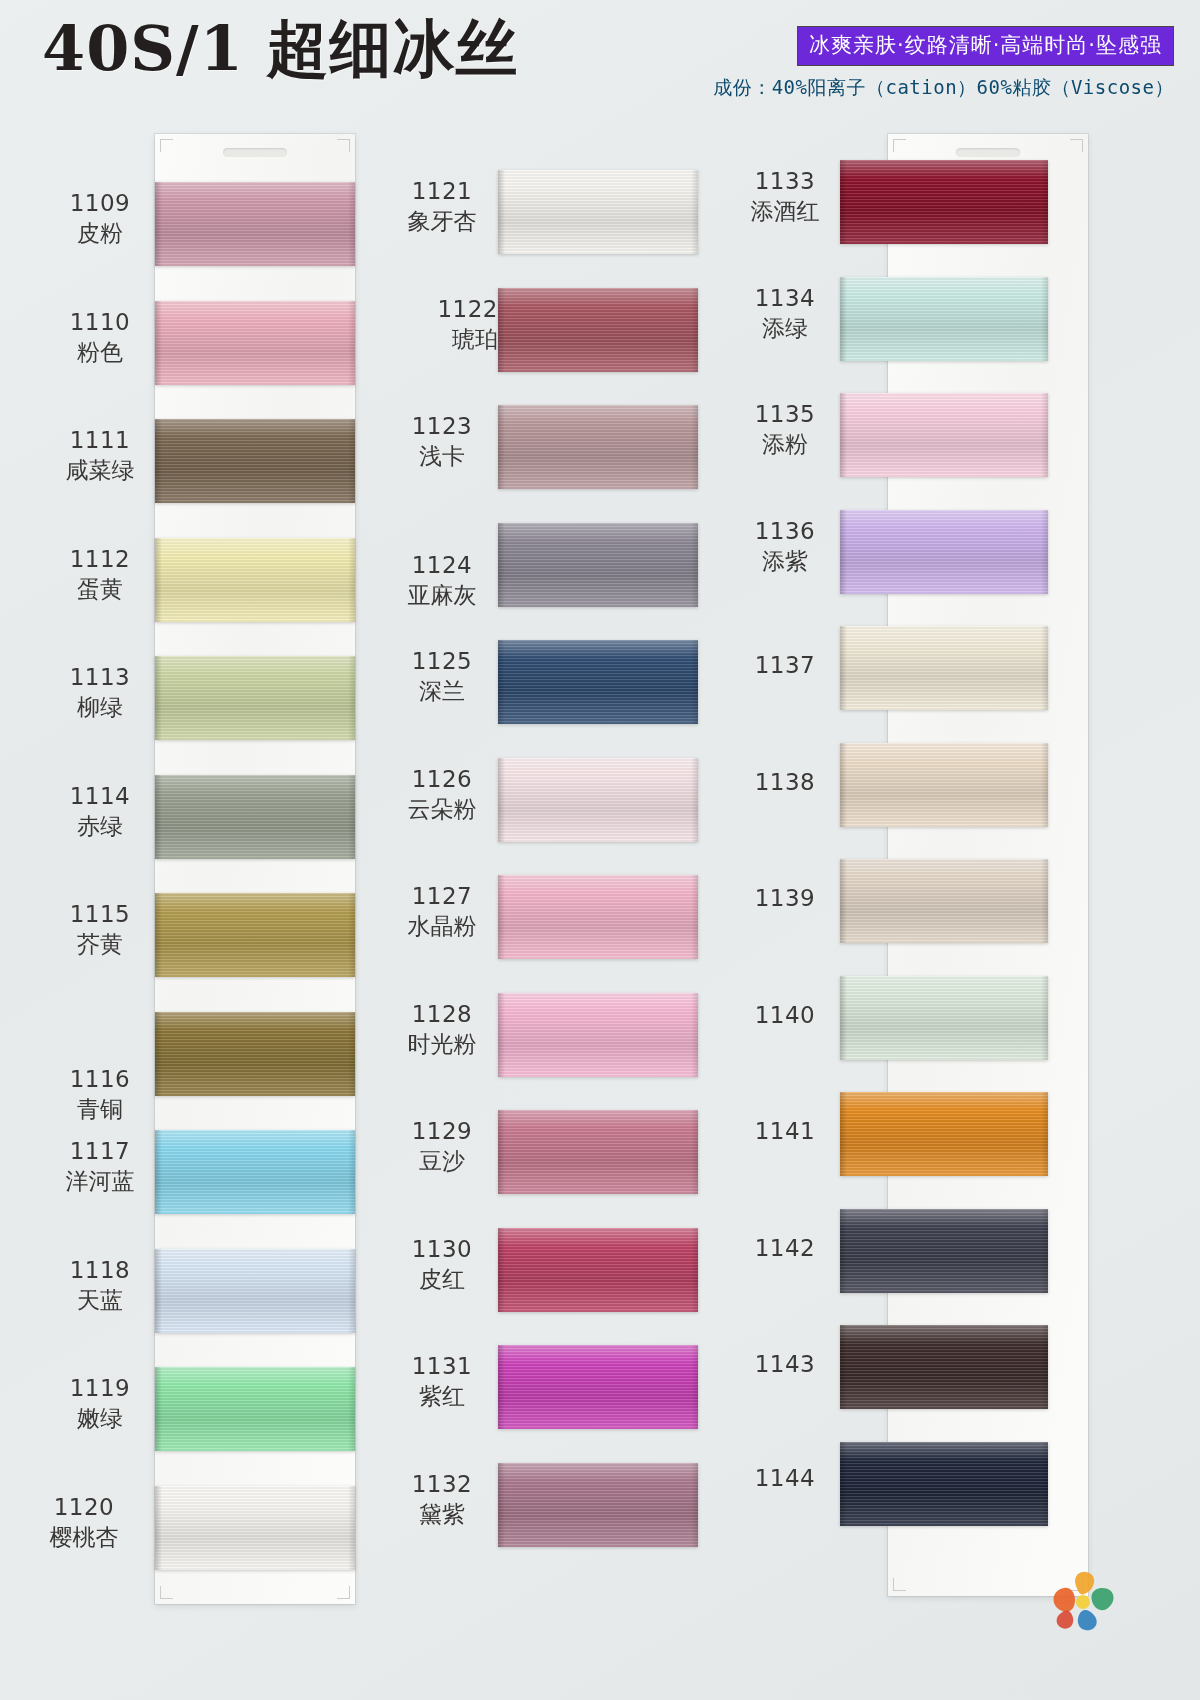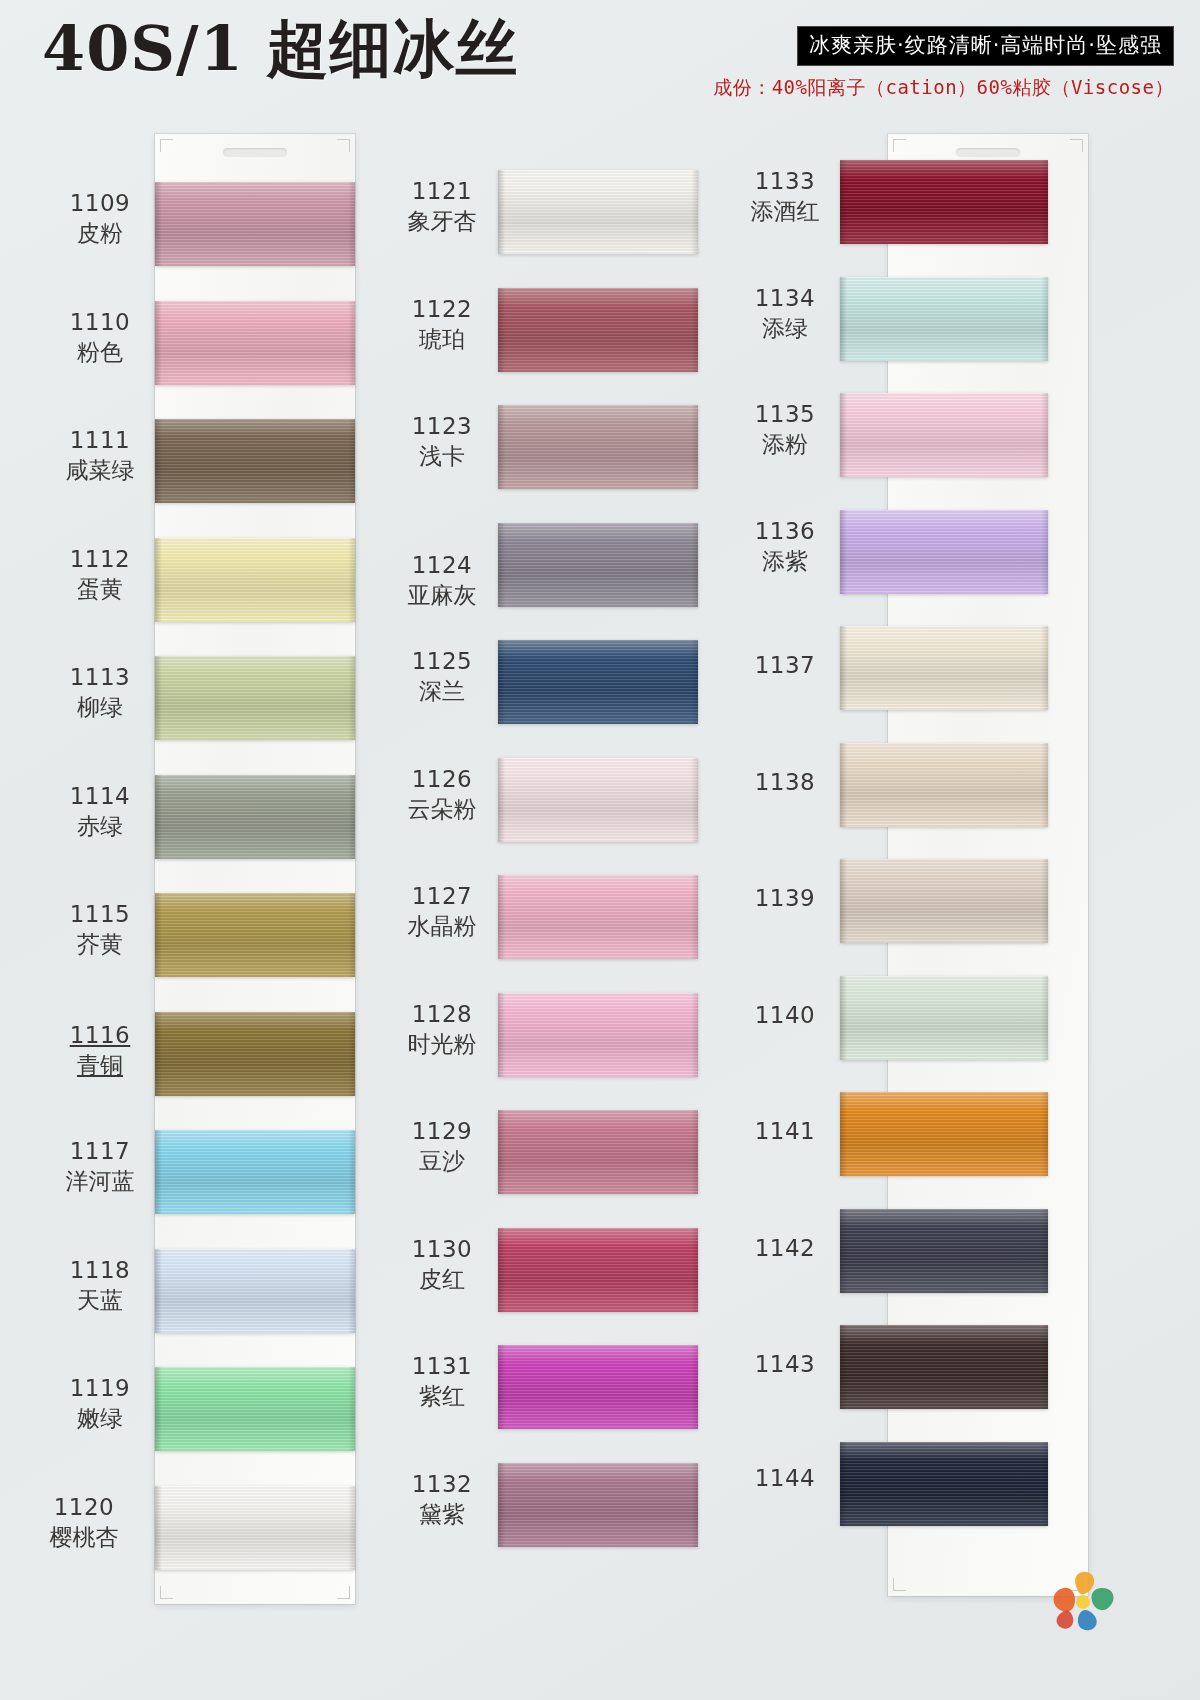--- a/index.html
+++ b/index.html
@@ -15,28 +15,28 @@
     position:absolute;left:42px;top:18px;
     font-size:62px;line-height:1;font-weight:bold;
     color:#231f1e;letter-spacing:1px;
     font-family:"DejaVu Serif","Liberation Serif",serif;
     text-shadow:1px 1px 0 rgba(255,255,255,.55);
     white-space:nowrap;
   }
   .title .lat{font-family:"DejaVu Serif","Liberation Serif",serif;}
   .hdr-right{position:absolute;right:26px;top:26px;text-align:right;}
   .badge{
-    display:inline-block;background:#000000;color:#fff;
+    display:inline-block;background:#6d28d9;color:#fff;
     font-size:21px;line-height:1;padding:8px 11px 9px 11px;
     letter-spacing:1px;white-space:nowrap;
     border:1px solid #4a4644;
     font-family:"DejaVu Sans","Liberation Sans",sans-serif;
   }
   .composition{
-    margin-top:9px;font-size:19px;color:#b91c1c;white-space:nowrap;
+    margin-top:9px;font-size:19px;color:#0c4a6e;white-space:nowrap;
     letter-spacing:.5px;
     font-family:"DejaVu Sans Mono","Liberation Mono",monospace;
   }
   .composition .cn{font-family:"DejaVu Sans","Liberation Sans",sans-serif;}
 
   
   .board{position:absolute;left:0;top:118px;width:1200px;height:1582px;}
   .col{position:absolute;top:0;}
   .col-1{left:0;width:390px;}
   .col-2{left:390px;width:380px;}
@@ -201,21 +201,21 @@
         </div>
         <div class="label" style="top: 781px; left: 44px; width: 112px;">
           <span class="code">1115</span>
           <span class="name">芥黄</span>
         </div>
         <div class="yarn" style="top: 893.5px; background: rgb(138, 116, 54); left: 155px; width: 200px;">
           <div class="sheen"></div>
           <div class="edgeL"></div>
           <div class="edgeR"></div>
         </div>
-        <div class="label" style="top: 902px; left: 44px; width: 112px; text-decoration: underline;">
+        <div class="label" style="top: 946px; left: 44px; width: 112px;">
           <span class="code">1116</span>
           <span class="name">青铜</span>
         </div>
         <div class="yarn" style="top: 1012px; background: rgb(135, 216, 239); left: 155px; width: 200px;">
           <div class="sheen"></div>
           <div class="edgeL"></div>
           <div class="edgeR"></div>
         </div>
         <div class="label" style="top: 1018px; left: 44px; width: 112px;">
           <span class="code">1117</span>
@@ -257,21 +257,21 @@
         </div>
         <div class="label" style="top: 58px; left: 386px; width: 112px;">
           <span class="code">1121</span>
           <span class="name">象牙杏</span>
         </div>
         <div class="yarn" style="top: 169.5px; background: rgb(168, 85, 96); left: 498px; width: 200px;">
           <div class="sheen"></div>
           <div class="edgeL"></div>
           <div class="edgeR"></div>
         </div>
-        <div class="label" style="top: 175.5px; left: 386px; width: 112px;">
+        <div class="label" style="top: 175.5px; left: 386px; width: 112px; text-align: right;">
           <span class="code">1122</span>
           <span class="name">琥珀</span>
         </div>
         <div class="yarn" style="top: 287px; background: rgb(185, 152, 155); left: 498px; width: 200px;">
           <div class="sheen"></div>
           <div class="edgeL"></div>
           <div class="edgeR"></div>
         </div>
         <div class="label" style="top: 293px; left: 386px; width: 112px;">
           <span class="code">1123</span>

